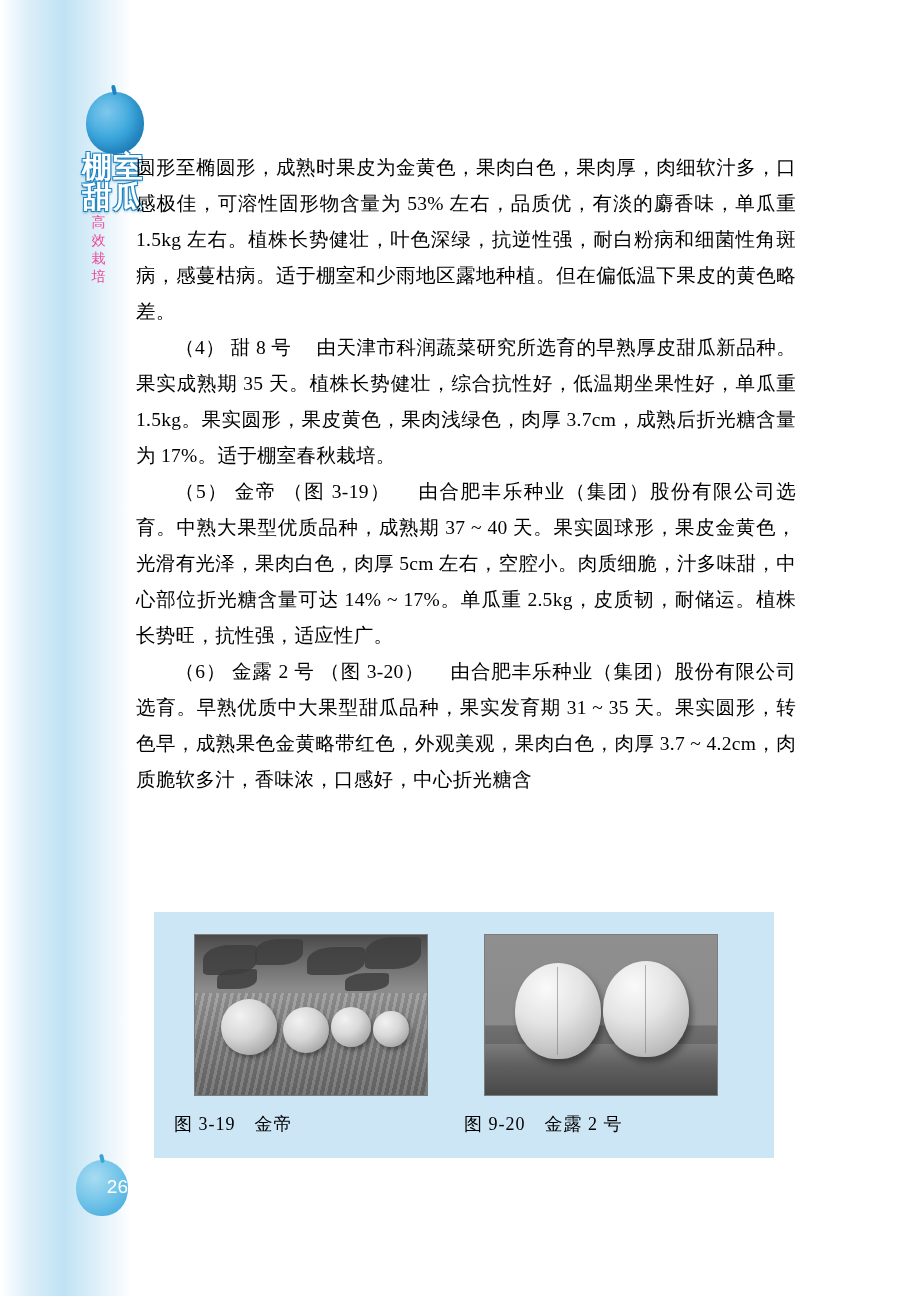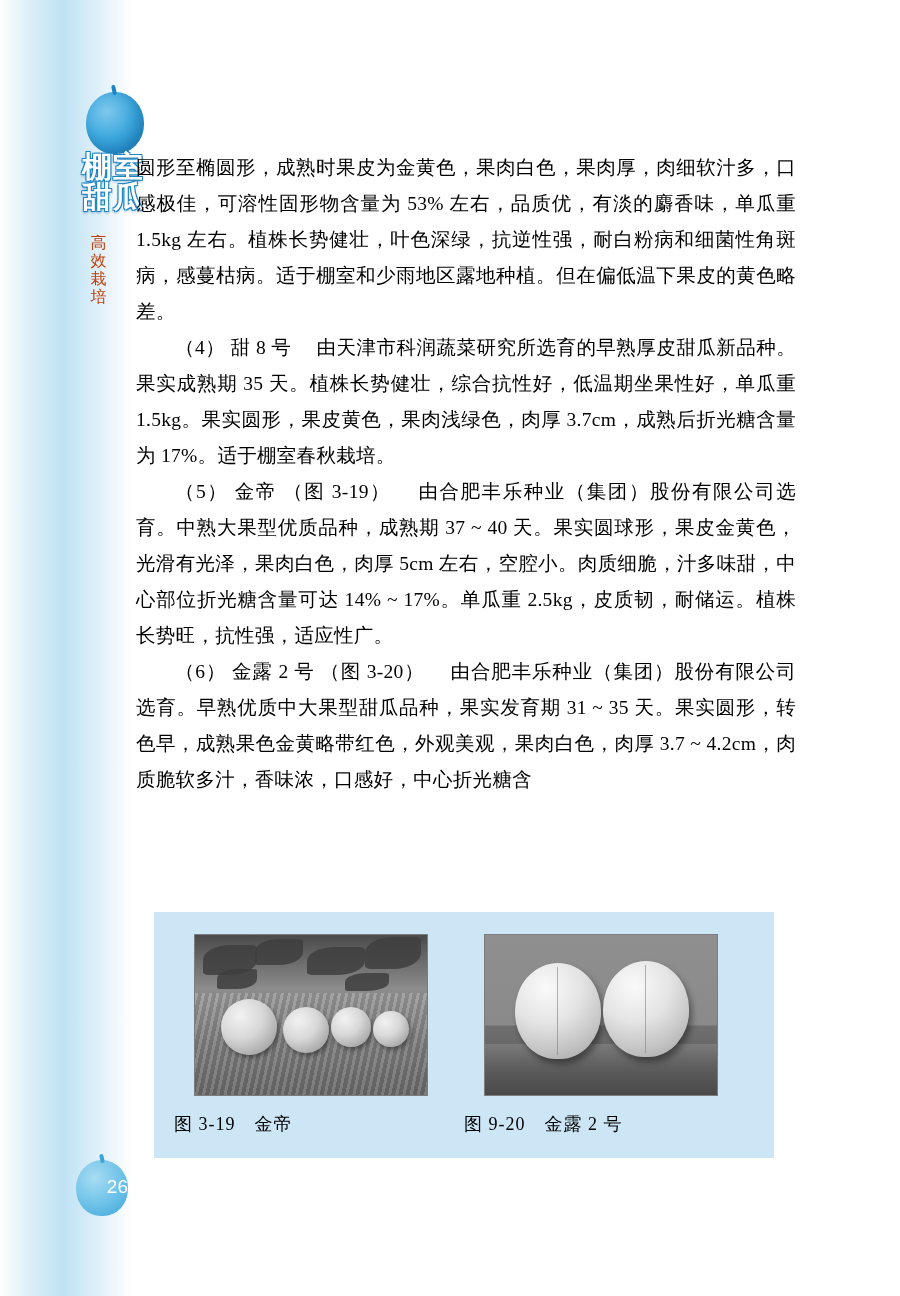--- a/index.html
+++ b/index.html
@@ -71,26 +71,26 @@
        1px -1px 0 #1b84c4,
       -1px  1px 0 #1b84c4,
        1px  1px 0 #1b84c4,
        0 2px 3px rgba(0,70,120,0.45);
   }
   .logo-title .l1 { display:block; }
   .logo-title .l2 { display:block; }
   .logo-sub {
     position: absolute;
     left: 88px;
-    top: 234px;
+    top: 213px;
     width: 22px;
     font-family: "Liberation Sans", sans-serif;
-    font-size: 16px;
+    font-size: 14px;
     line-height: 18px;
-    color: #c2410c;
+    color: #ec4899;
     text-align: center;
     letter-spacing: 1px;
   }
 
   
   .page-badge {
     position: absolute;
     left: 76px;
     top: 1160px;
     width: 52px;

